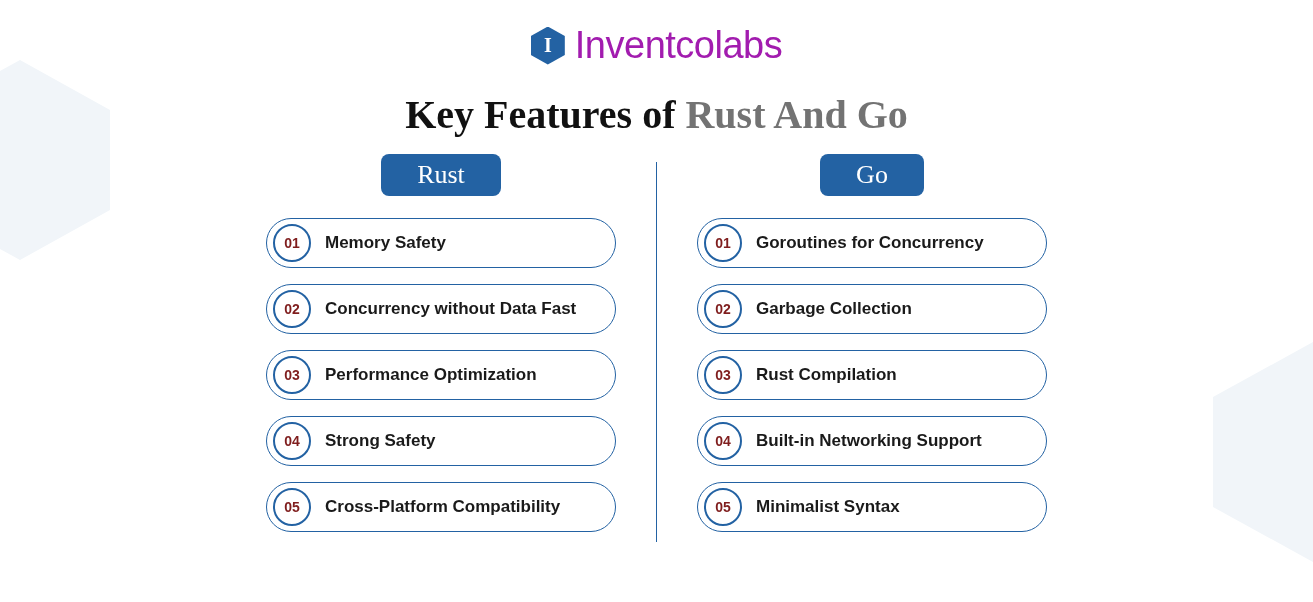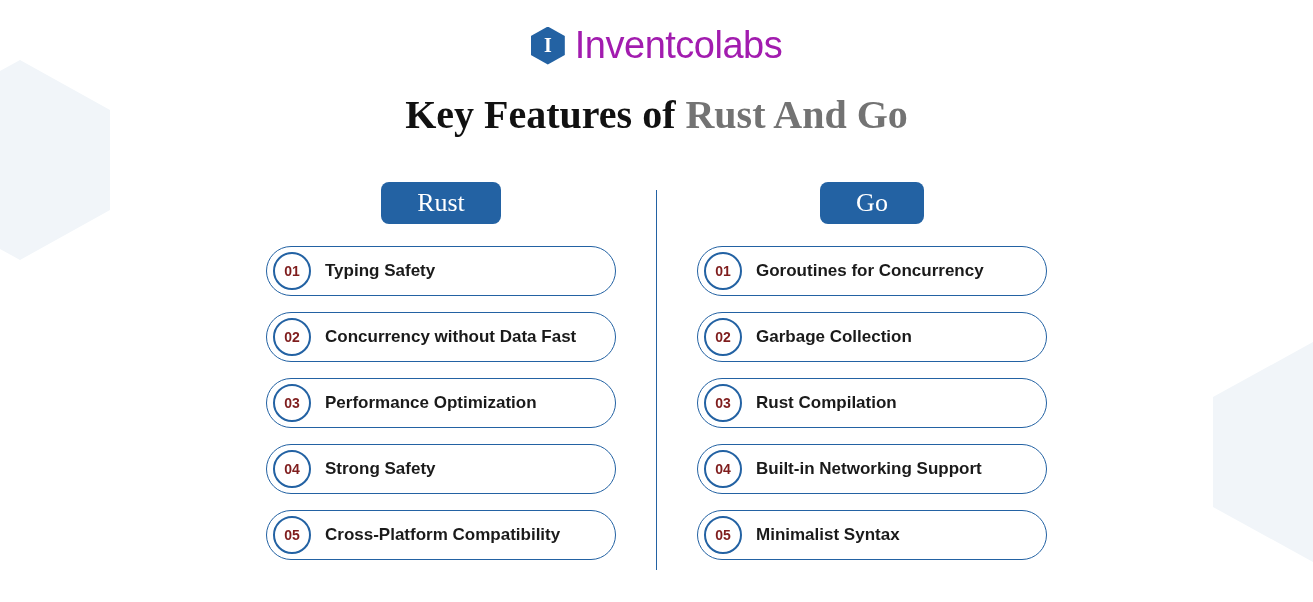--- a/index.html
+++ b/index.html
@@ -62,21 +62,21 @@
       margin-top: 24px;
       font-size: 40px;
       font-weight: 800;
       color: #111;
       font-family: Georgia, 'Times New Roman', serif;
     }
     .main-title .accent { color: #737373; }
     .columns {
       display: flex;
       justify-content: center;
-      margin-top: 44px;
+      margin-top: 16px;
       gap: 0;
     }
     .column {
       width: 430px;
       display: flex;
       flex-direction: column;
       align-items: center;
       padding: 0 40px;
     }
     .divider {
@@ -147,21 +147,21 @@
   <h1 class="main-title">
     <span>Key Features of </span><span class="accent">Rust And Go</span>
   </h1>
 
   <div class="columns">
     <div class="column">
       <div class="col-header">Rust</div>
       <div class="feature-list">
         <div class="feature-item">
           <div class="feature-num">01</div>
-          <div class="feature-text">Typing Safety</div>
+          <div class="feature-text">Memory Safety</div>
         </div>
         <div class="feature-item">
           <div class="feature-num">02</div>
           <div class="feature-text">Concurrency without Data Fast</div>
         </div>
         <div class="feature-item">
           <div class="feature-num">03</div>
           <div class="feature-text">Performance Optimization</div>
         </div>
         <div class="feature-item">

